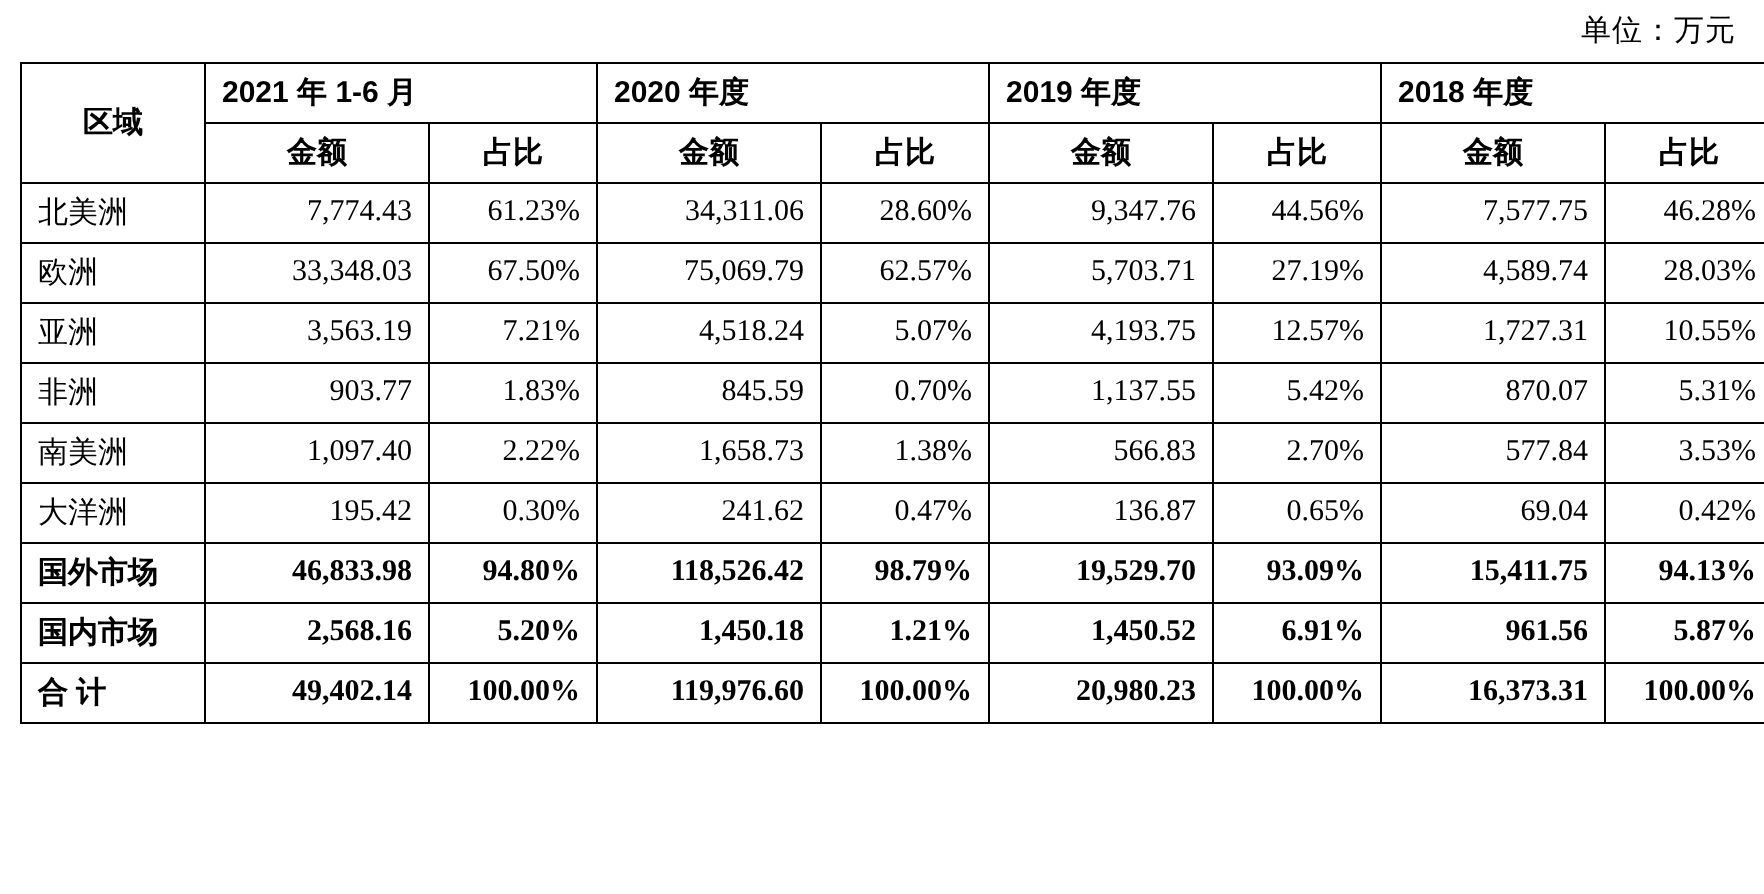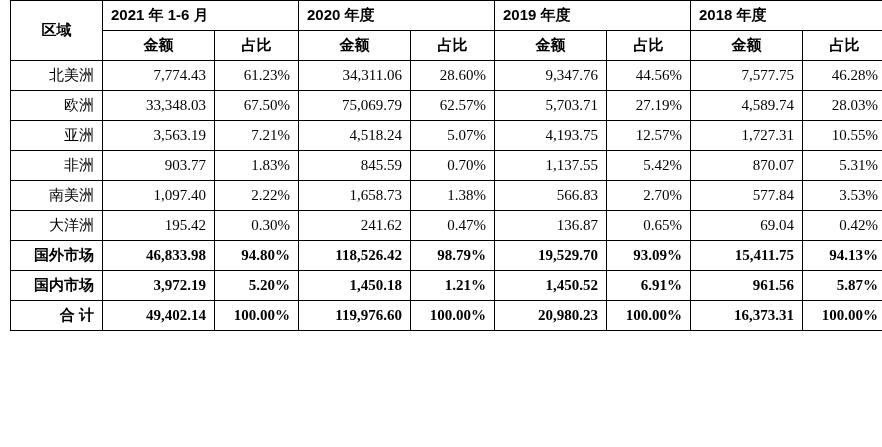--- a/index.html
+++ b/index.html
@@ -55,21 +55,21 @@
     font-family: "Liberation Sans", sans-serif;
     font-size: 16px;
   }
   .hdr-sub {
     font-weight: bold;
     text-align: center;
     font-family: Liberation Mono, monospace;
     font-size: 15px;
   }
   td.region-cell {
-    text-align: right;
+    text-align: left;
     padding-left: 12px;
     font-family: "Liberation Sans", sans-serif;
     font-size: 15px;
   }
   td.num-cell {
     text-align: right;
     padding-right: 10px;
   }
   tr.total-row td {
     font-weight: bold;
@@ -79,20 +79,21 @@
   }
   .col-region { width: 92px; }
   .col-amt { width: 112px; }
   .col-pct { width: 84px; }
 </style>
 </head>
 <body>
 
 <div class="page">
 
+  <div class="unit-line">单位：万元</div>
 
   <table class="data-table">
     <colgroup>
       <col class="col-region">
       <col class="col-amt">
         <col class="col-pct">
       <col class="col-amt">
         <col class="col-pct">
       <col class="col-amt">
         <col class="col-pct">
@@ -191,21 +192,21 @@
           <td class="num-cell">94.80%</td>
           <td class="num-cell">118,526.42</td>
           <td class="num-cell">98.79%</td>
           <td class="num-cell">19,529.70</td>
           <td class="num-cell">93.09%</td>
           <td class="num-cell">15,411.75</td>
           <td class="num-cell">94.13%</td>
         </tr>
         <tr class="total-row">
           <td class="region-cell">国内市场</td>
-          <td class="num-cell">3,972.19</td>
+          <td class="num-cell">2,568.16</td>
           <td class="num-cell">5.20%</td>
           <td class="num-cell">1,450.18</td>
           <td class="num-cell">1.21%</td>
           <td class="num-cell">1,450.52</td>
           <td class="num-cell">6.91%</td>
           <td class="num-cell">961.56</td>
           <td class="num-cell">5.87%</td>
         </tr>
         <tr class="total-row">
           <td class="region-cell">合  计</td>

